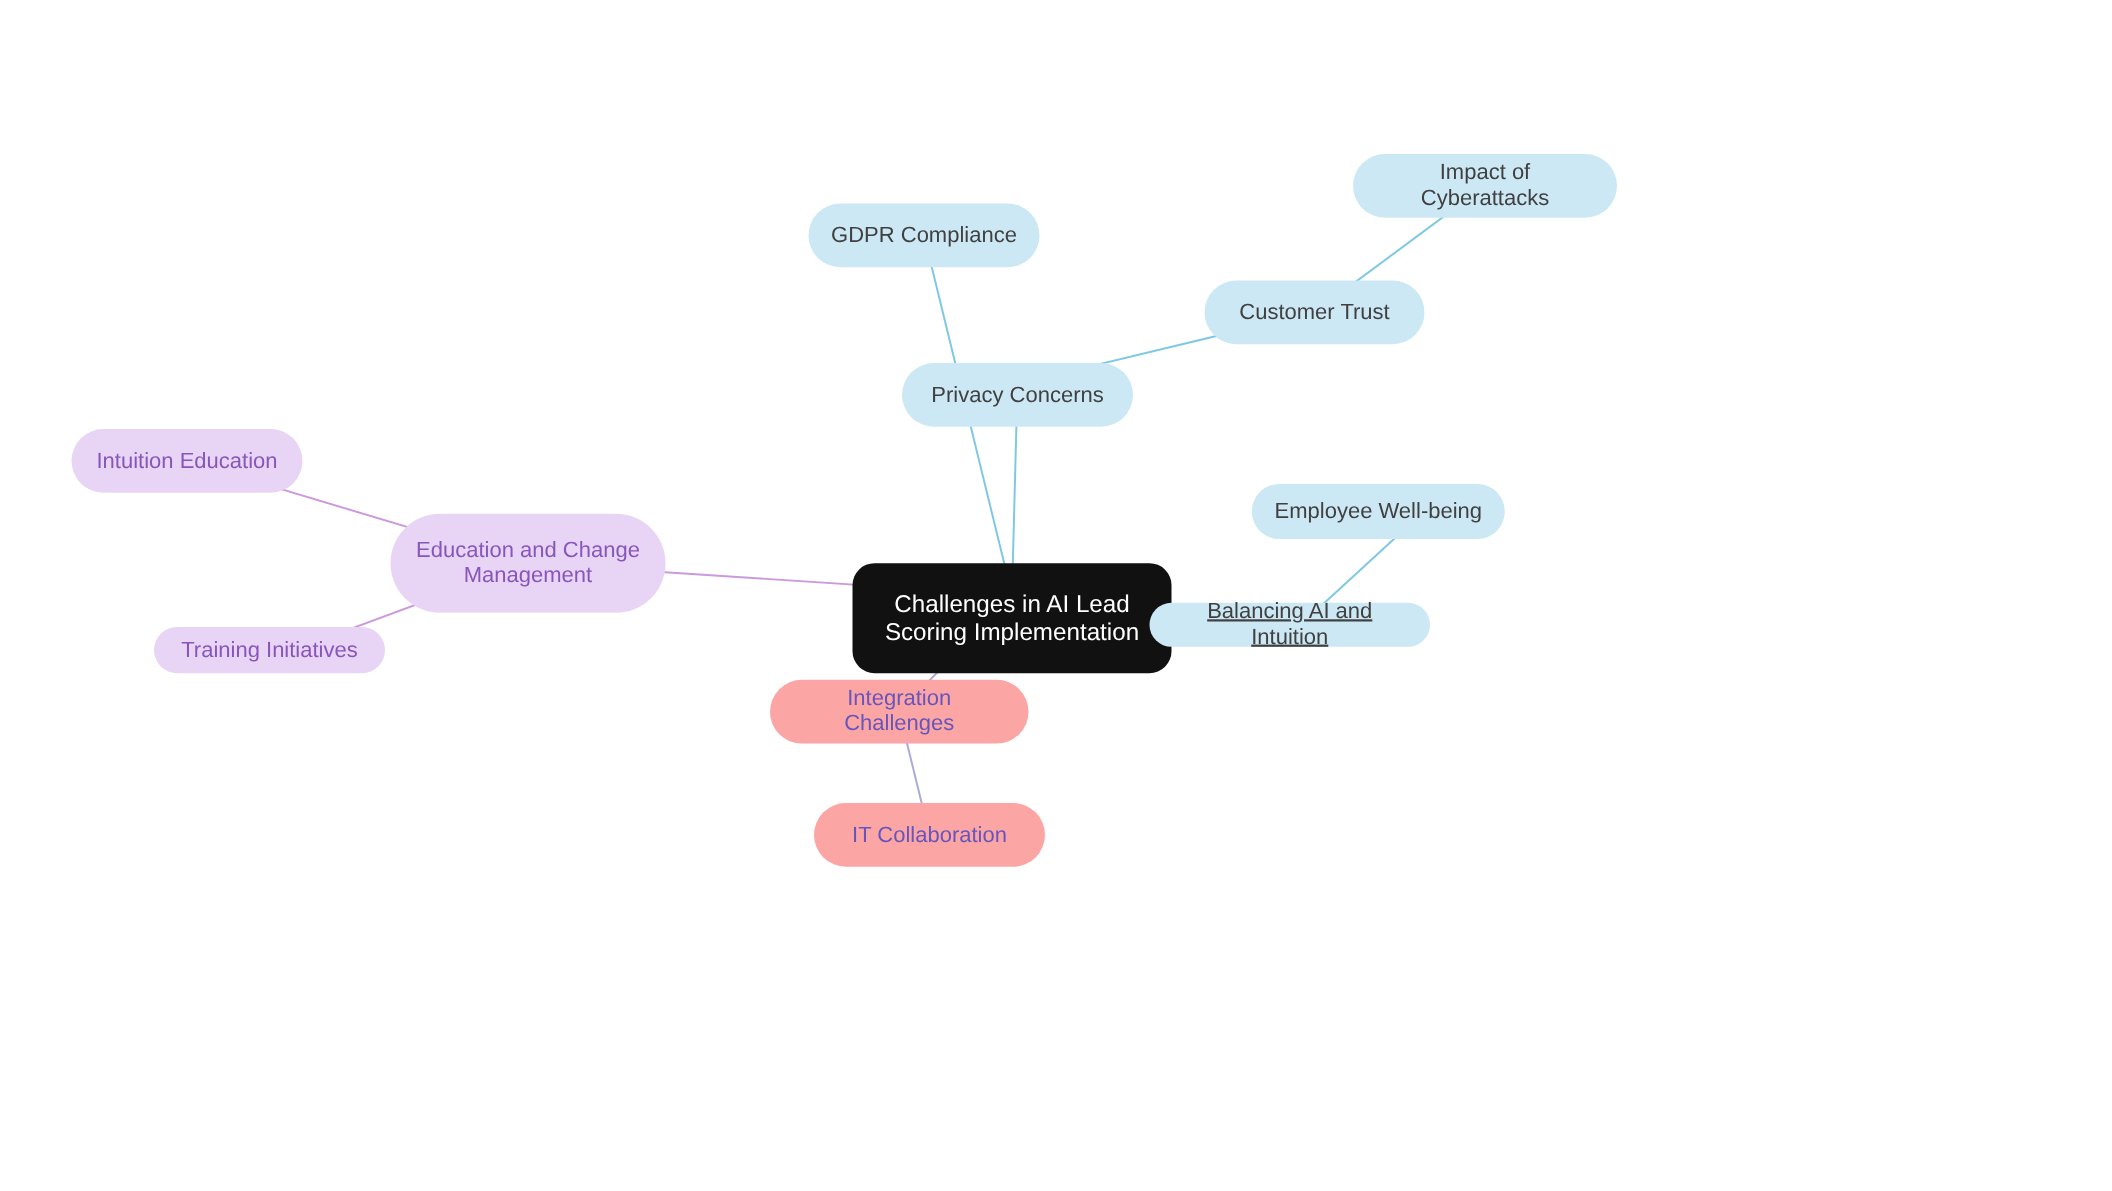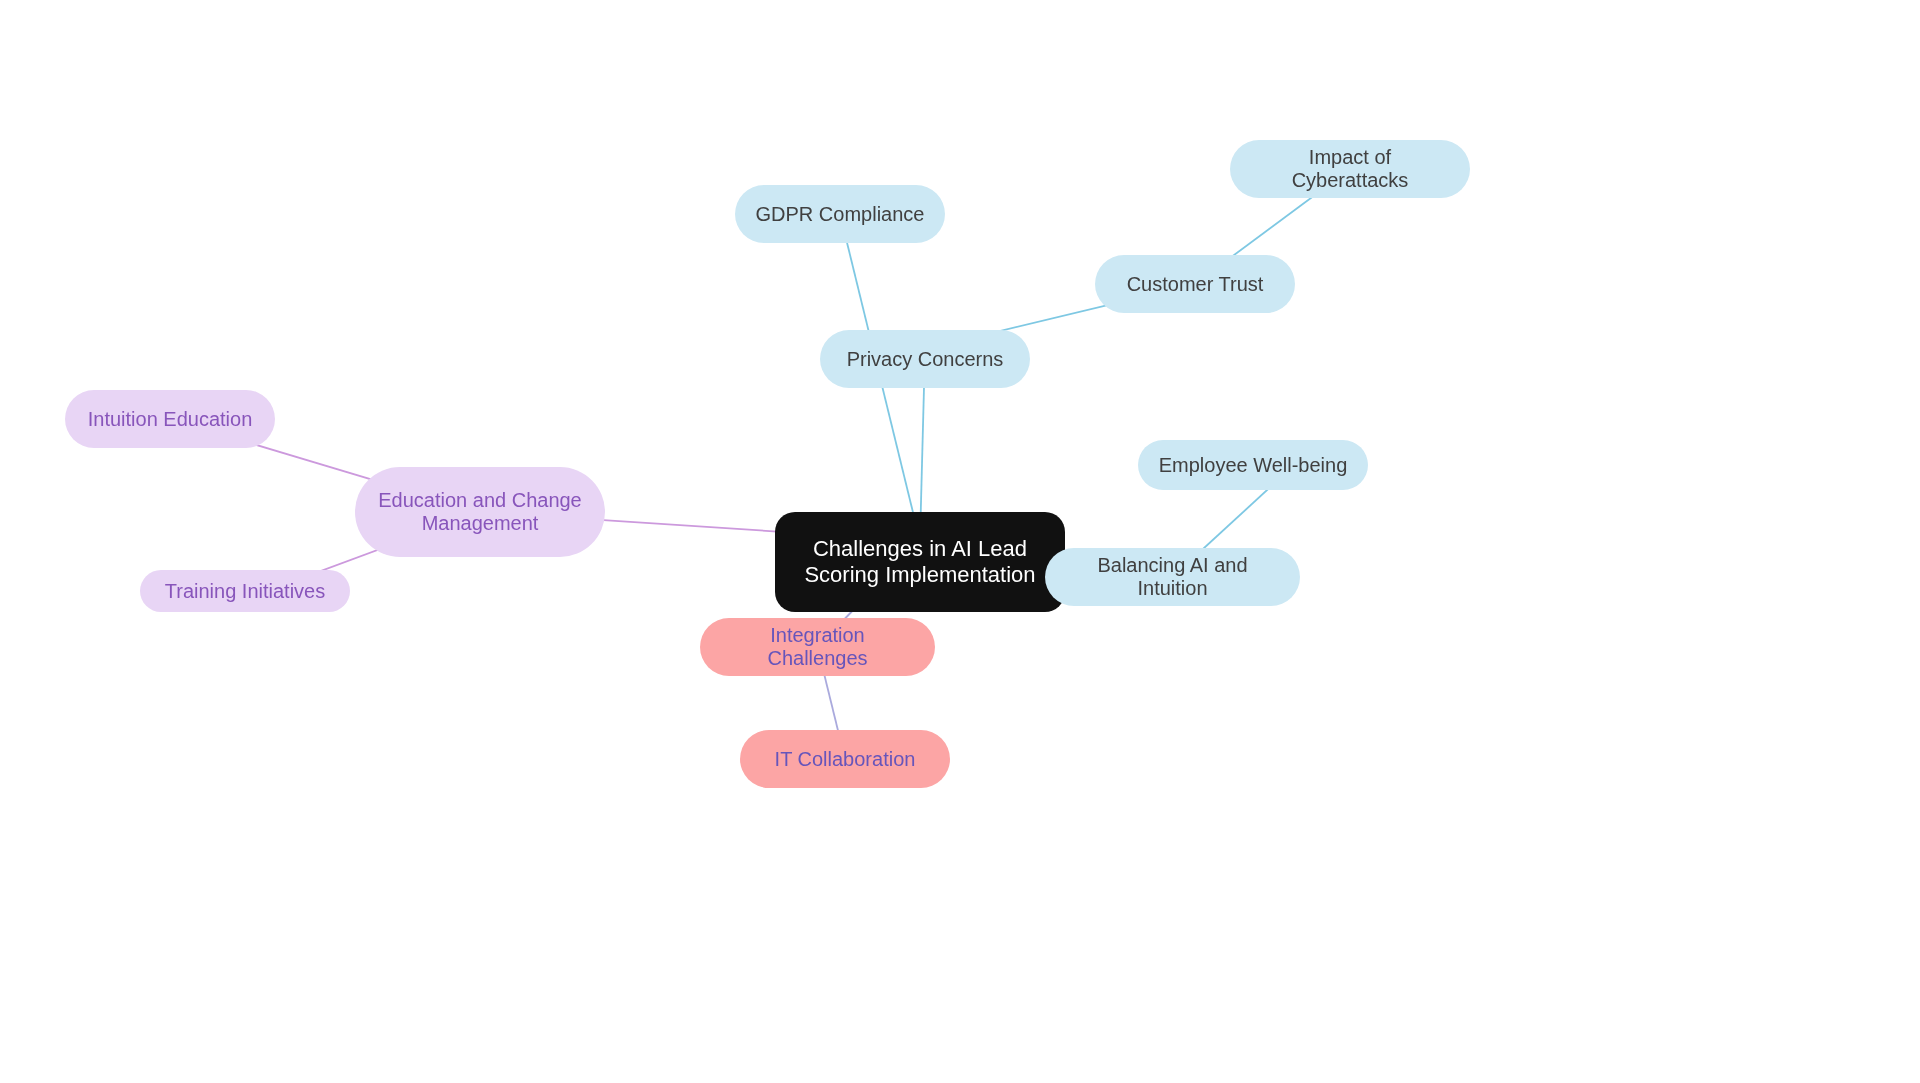--- a/index.html
+++ b/index.html
@@ -83,21 +83,21 @@
   </div>
 <div class="node node-blue" id="node-privacy" style="left: 820px; top: 320px; width: 210px; height: 58px; padding: 0px 18px; margin-top: 10px;">
     <span>Privacy Concerns</span>
   </div>
 <div class="node node-blue" id="node-customer-trust" style="left: 1095px; top: 255px; width: 200px; height: 58px; padding: 0px 18px;">
     <span>Customer Trust</span>
   </div>
 <div class="node node-blue" id="node-impact-cyberattacks" style="left: 1230px; top: 140px; width: 240px; height: 58px; padding: 0px 18px;">
     <span>Impact of Cyberattacks</span>
   </div>
-<div class="node node-blue" id="node-balancing" style="left: 1045px; top: 548px; width: 255px; height: 58px; padding: 0px 18px;">
+<div class="node node-blue" id="node-balancing" style="left: 1045px; top: 548px; width: 255px; height: 40px; padding: 0px 18px; text-decoration: underline;">
     <span>Balancing AI and Intuition</span>
   </div>
 <div class="node node-blue" id="node-employee" style="left: 1138px; top: 440px; width: 230px; height: 50px; padding: 0px 18px;">
     <span>Employee Well-being</span>
   </div>
 <div class="node node-lavender" id="node-integration" style="left: 700px; top: 618px; width: 235px; height: 58px; padding: 0px 18px;">
     <span>Integration Challenges</span>
   </div>
 <div class="node node-lavender" id="node-it-collab" style="left: 740px; top: 730px; width: 210px; height: 58px; padding: 16px 18px;">
     <span>IT Collaboration</span>

